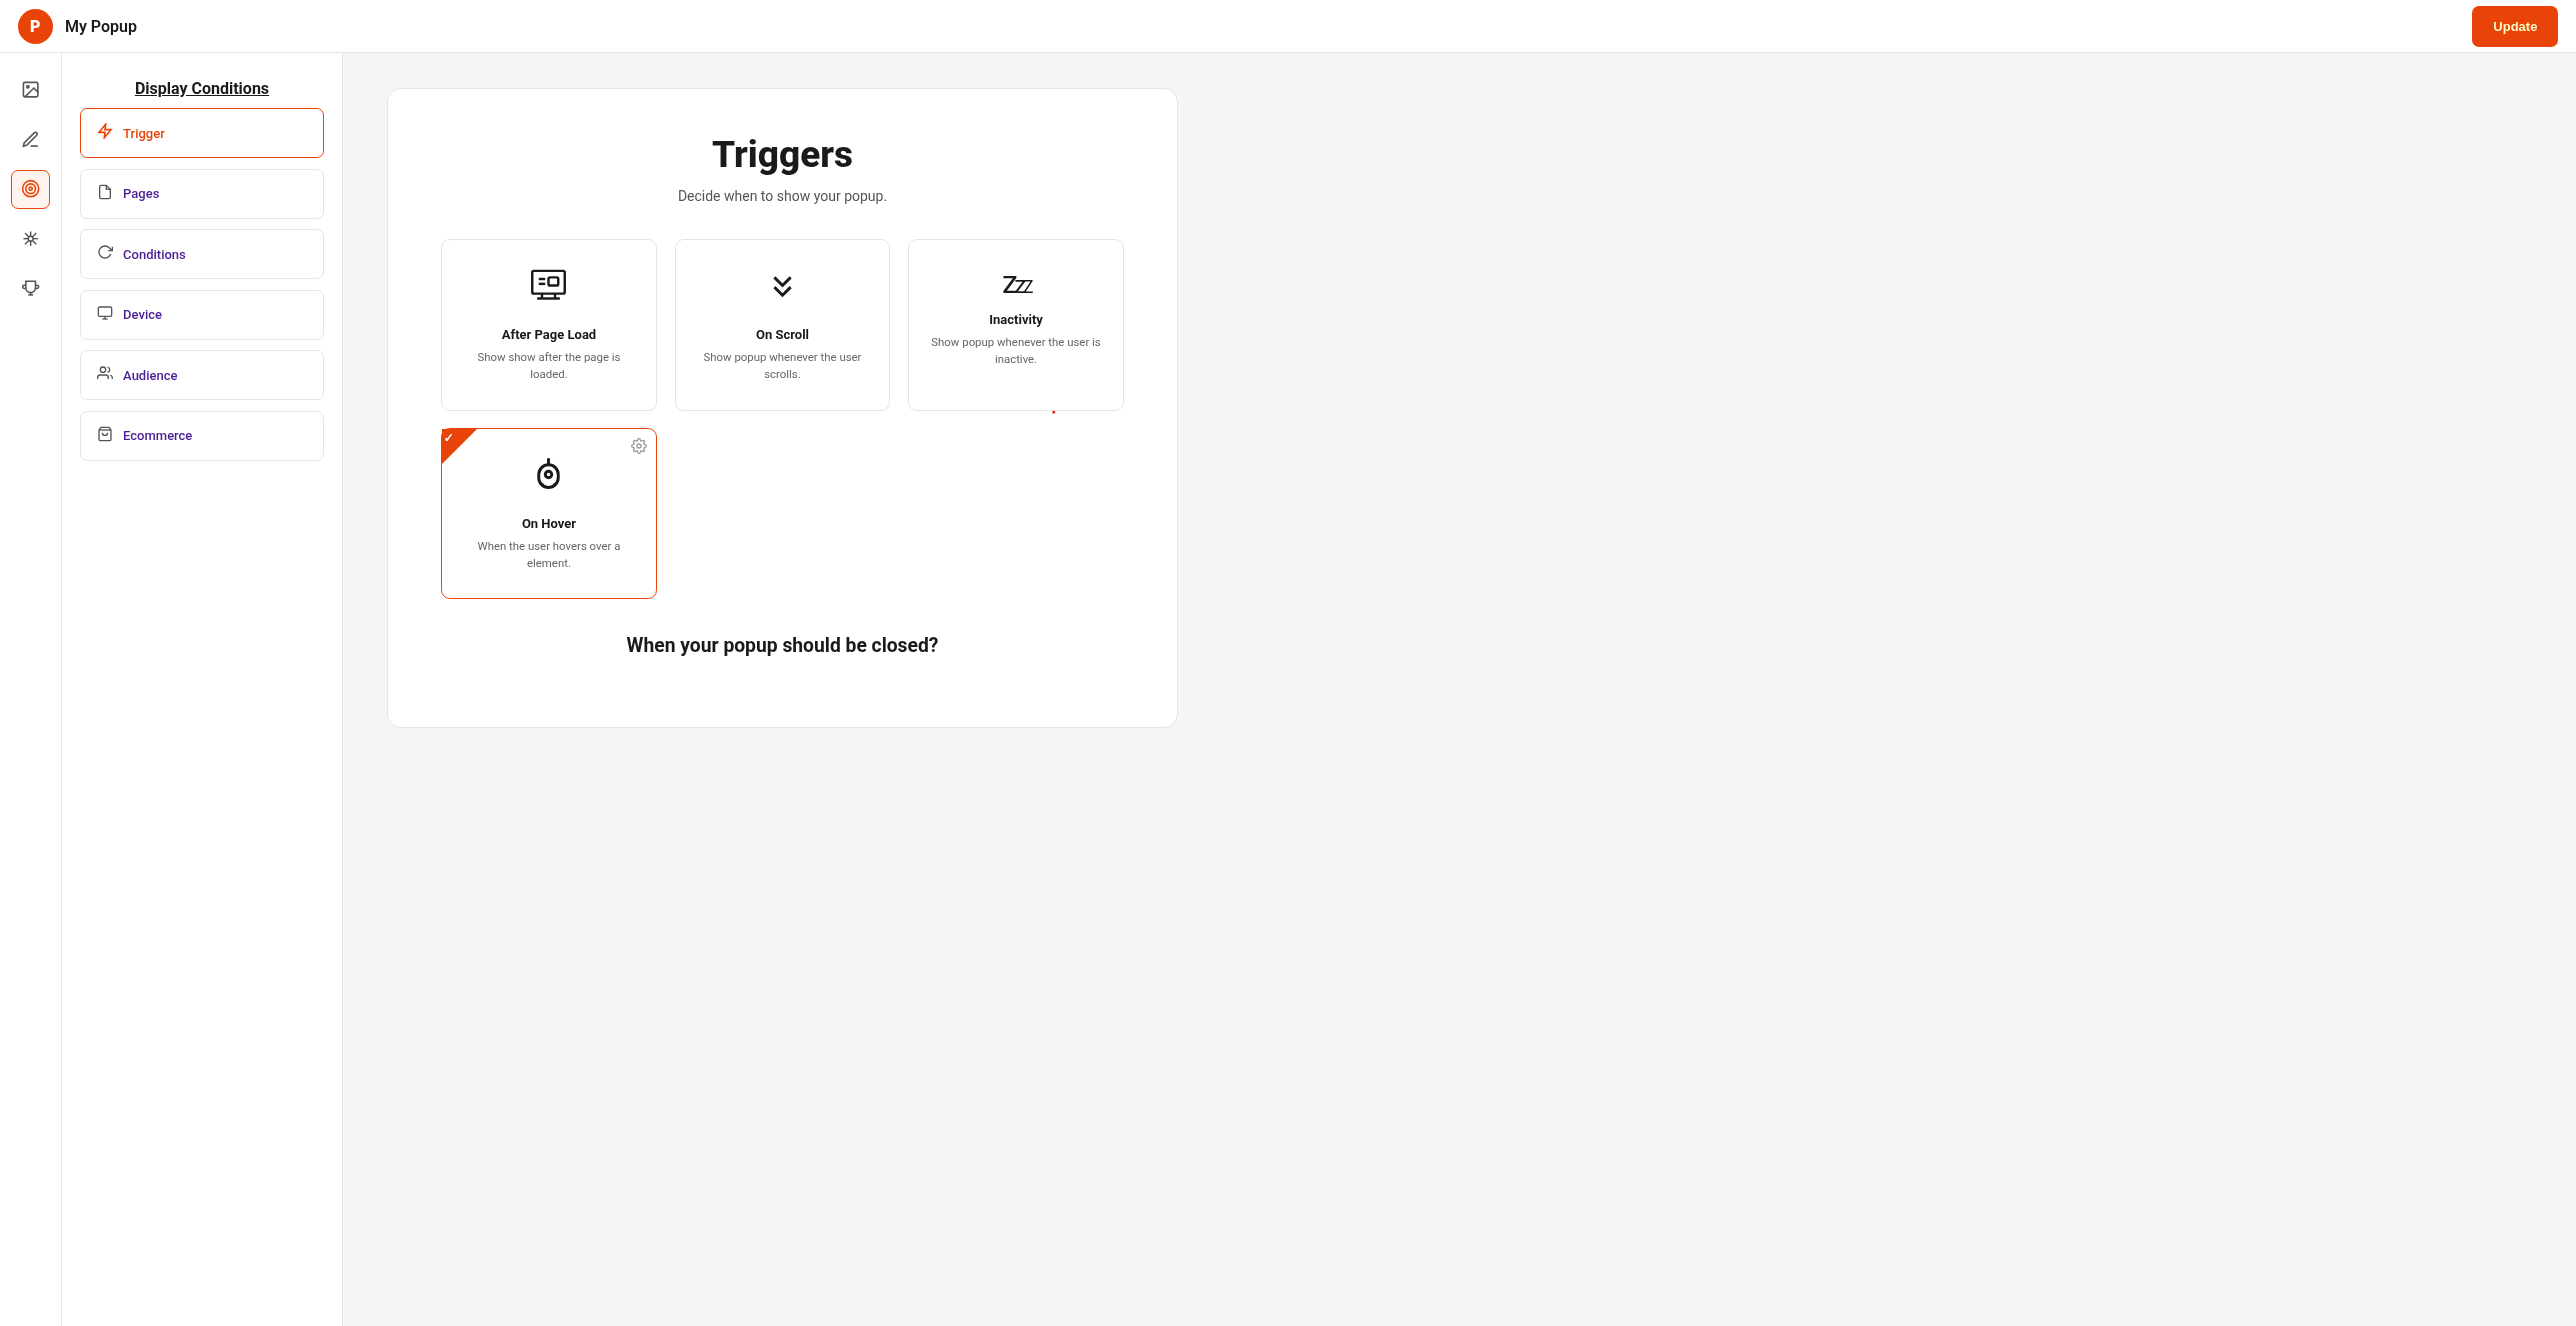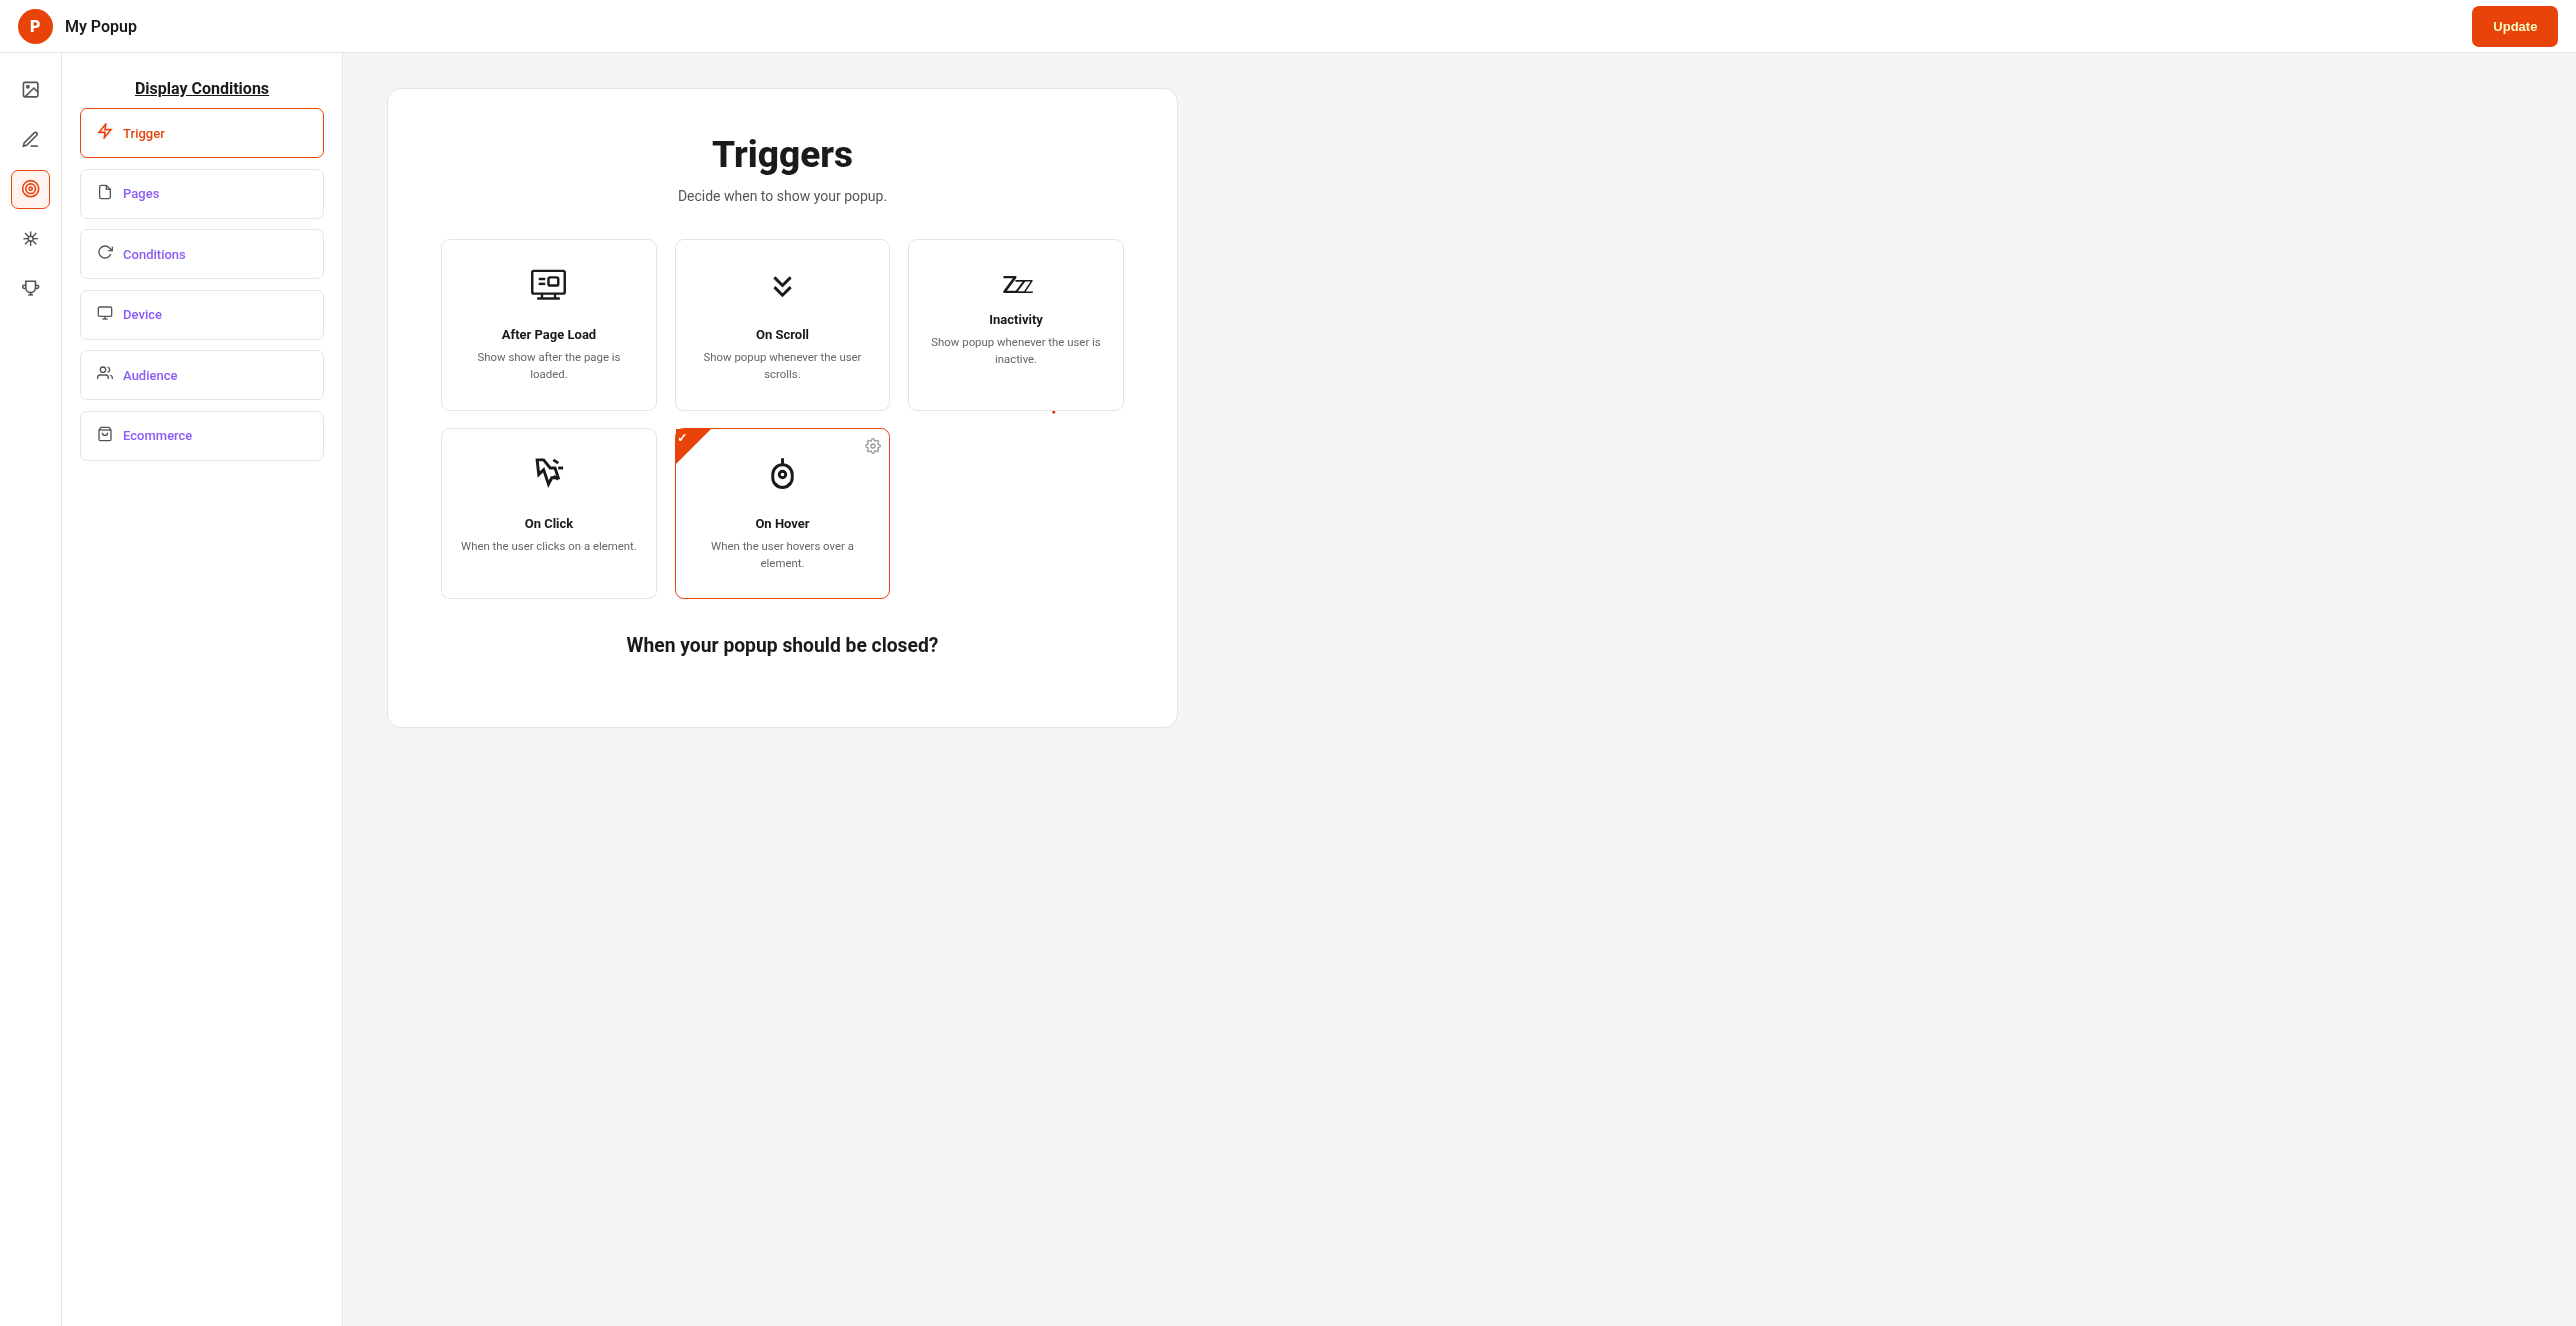--- a/index.html
+++ b/index.html
@@ -42,21 +42,21 @@
     .left-panel {
       position: fixed; top: 53px; left: 62px; width: 281px; bottom: 0;
       background: #fff; border-right: 0.9px solid #e5e5e5;
       padding: 26px 17.6px; overflow-y: auto; z-index: 80;
     }
     .panel-title { font-size: 16px; font-weight: 700; color: #1a1a1a; margin-bottom: 10px; text-align: center; text-decoration: underline; }
 
     .menu-item {
       display: flex; align-items: center; gap: 10.5px;
       padding: 14px 16px; border-radius: 7px; border: 1.3px solid #e5e5e5;
-      margin-bottom: 10.5px; cursor: pointer; font-size: 13px; font-weight: 500; color: #8b5cf6;
+      margin-bottom: 10.5px; cursor: pointer; font-size: 13px; font-weight: 500; color: #4c1d95;
     }
     .menu-item.active { border-color: #e8440a; color: #e8440a; }
     .menu-item .menu-icon { font-size: 16px; }
 
     
     .main-content {
       margin-left: 343px; margin-top: 53px; flex: 1; padding: 35px 44px;
       overflow-y: auto; min-height: calc(100vh - 53px);
     }
     .content-card {
@@ -272,32 +272,20 @@
 
 
       <div class="trigger-card">
         <div class="trigger-icon" style="font-size:32px;letter-spacing:-3.5px;line-height:1;margin-bottom:14px;color:#1a1a1a;">
           z<span style="font-size:24.6px;">z</span><span style="font-size:17.6px;">Z</span>
         </div>
         <div class="trigger-name">Inactivity</div>
         <div class="trigger-desc">Show popup whenever the user is inactive.</div>
       </div>
 
-      <div class="trigger-card">
-        <div class="trigger-icon">
-          <svg width="39" height="39" viewBox="0 0 24 24" fill="none" stroke="#1a1a1a" stroke-width="1.8">
-            <path d="M9 3H5l1 9 3-3 3 9 2-4h4l-2-6h-3z"></path>
-            <line x1="15" y1="3" x2="18" y2="5"></line>
-              <line x1="18" y1="8" x2="21" y2="8"></line>
-              <line x1="15" y1="13" x2="18" y2="15"></line>
-          </svg>
-        </div>
-        <div class="trigger-name">On Click</div>
-        <div class="trigger-desc">When the user clicks on a element.</div>
-      </div>
 
       <div class="trigger-card selected">
         <div class="check-badge"></div>
         <div class="gear-btn">
           <svg width="16" height="16" viewBox="0 0 24 24" fill="none" stroke="#999" stroke-width="2">
             <circle cx="12" cy="12" r="3"></circle>
             <path d="M19.4 15a1.65 1.65 0 00.33 1.82l.06.06a2 2 0 010 2.83 2 2 0 01-2.83 0l-.06-.06a1.65 1.65 0 00-1.82-.33 1.65 1.65 0 00-1 1.51V21a2 2 0 01-4 0v-.09A1.65 1.65 0 009 19.4a1.65 1.65 0 00-1.82.33l-.06.06a2 2 0 01-2.83-2.83l.06-.06A1.65 1.65 0 004.68 15a1.65 1.65 0 00-1.51-1H3a2 2 0 010-4h.09A1.65 1.65 0 004.6 9a1.65 1.65 0 00-.33-1.82l-.06-.06a2 2 0 012.83-2.83l.06.06A1.65 1.65 0 009 4.68a1.65 1.65 0 001-1.51V3a2 2 0 014 0v.09a1.65 1.65 0 001 1.51 1.65 1.65 0 001.82-.33l.06-.06a2 2 0 012.83 2.83l-.06.06A1.65 1.65 0 0019.4 9a1.65 1.65 0 001.51 1H21a2 2 0 010 4h-.09a1.65 1.65 0 00-1.51 1z"></path>
           </svg>
         </div>
         <div class="trigger-icon">

